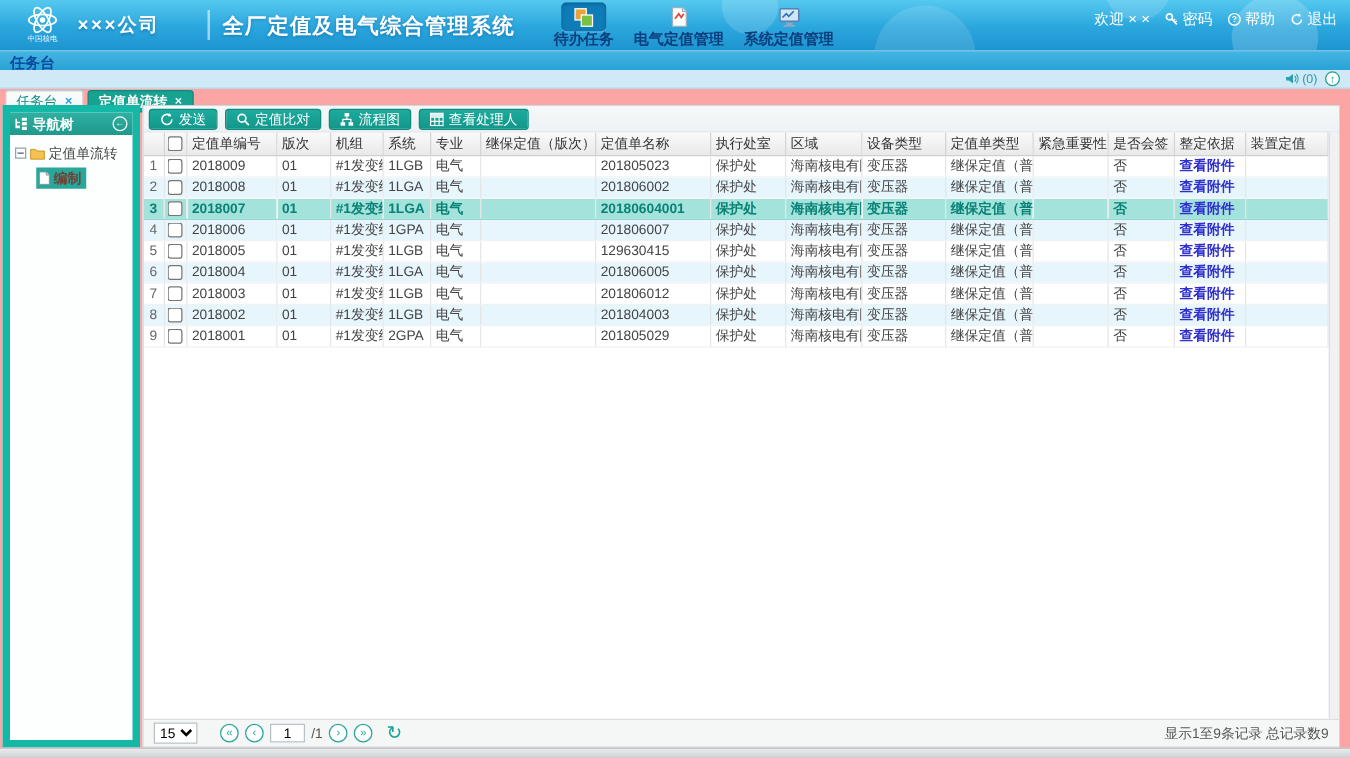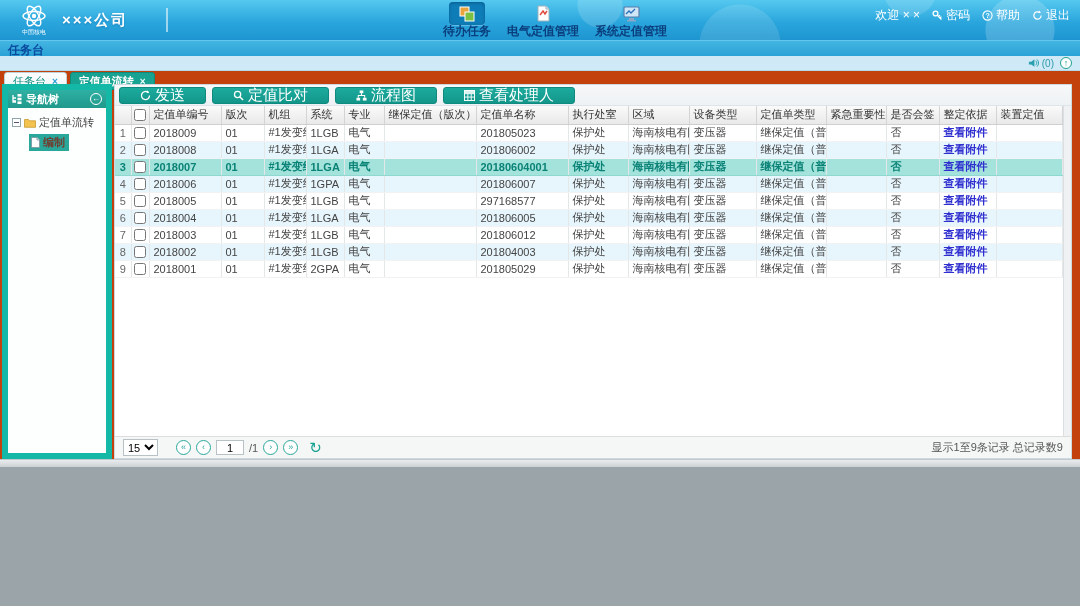--- a/index.html
+++ b/index.html
@@ -1,17 +1,17 @@
 <!DOCTYPE html>
 <html><head>
 <meta charset="utf-8">
 <style>
   * { margin:0; padding:0; box-sizing:border-box; }
   body { font-family:"Liberation Sans", sans-serif; background:#9aa4a9; }
-  .screen { position:relative; width:1080px; height:467px; overflow:hidden; background:#c2410c; margin:0 auto; }
+  .screen { position:relative; width:1080px; height:606px; overflow:hidden; background:#fca5a5; margin:0 auto; }
 
   
   .app-header { position:absolute; top:0; left:0; right:0; height:40px;
     background:linear-gradient(180deg,#55c8ef 0%,#2aa6dd 55%,#1e95d0 100%);
     background-color:#28a3da; overflow:hidden; }
   .app-header::before { content:""; position:absolute; right:-20px; top:-30px; width:620px; height:110px;
     background:
       radial-gradient(circle 34px at 540px 60px, rgba(255,255,255,.18) 0 34px, transparent 35px),
       radial-gradient(circle 26px at 430px 20px, rgba(255,255,255,.14) 0 26px, transparent 27px),
       radial-gradient(circle 40px at 260px 75px, rgba(255,255,255,.12) 0 40px, transparent 41px),
@@ -61,21 +61,21 @@
   .expander::after { content:""; position:absolute; left:1px; right:1px; top:3px; height:1px; background:#557; }
   .tree-child { margin-left:17px; margin-top:4px; display:inline-flex; align-items:center; gap:3px;
     background:#2aa79b; padding:1px 4px 1px 2px; cursor:pointer; }
   .tree-child .lbl { color:#6e4134; font-weight:bold; }
 
   
   .main { position:absolute; left:114px; top:84px; right:8px; bottom:8px; background:#fff; border:1px solid #ccd9df; }
   .toolbar { height:21px; background:linear-gradient(#f6f8f9,#eef2f4); border-bottom:1px solid #dde5e8;
     display:flex; align-items:center; gap:6px; padding:0 4px; }
   .tbtn { height:17px; display:flex; align-items:center; gap:4px; background:linear-gradient(#1cab9e,#13968a);
-    border:1px solid #0f8a7e; border-radius:3px; color:#fff; font-size:15px; padding:0 20px; cursor:pointer; white-space:nowrap; }
+    border:1px solid #0f8a7e; border-radius:3px; color:#fff; font-size:11px; padding:0 8px; cursor:pointer; white-space:nowrap; }
 
   .table-wrap { position:absolute; top:21px; left:0; right:8px; bottom:22px; overflow:hidden; }
   .scrolltrack { position:absolute; top:21px; right:0; width:8px; bottom:22px; background:#f0f1f2; border-left:1px solid #dcdfe1; }
   table { width:100%; border-collapse:collapse; table-layout:fixed; font-size:11px; }
   th { height:18px; background:linear-gradient(#fafafa,#e9e9e9); border-right:1px solid #d4d4d4; border-bottom:1px solid #cfcfcf;
     font-weight:normal; color:#333; text-align:left; padding:0 4px; white-space:nowrap; overflow:hidden; }
   td { height:17px; border-right:1px solid #e4e7e8; border-bottom:1px solid #f0f2f3; padding:0 4px; color:#444;
     white-space:nowrap; overflow:hidden; }
   tr.even td { background:#e7f5fc; }
   tr.selected td { background:#a3e3dc; color:#0a8276; font-weight:bold; border-bottom-color:#8fd8cf; }
@@ -111,20 +111,21 @@
             <ellipse cx="13" cy="13" rx="11" ry="4.5" transform="rotate(60 13 13)"></ellipse>
             <ellipse cx="13" cy="13" rx="11" ry="4.5" transform="rotate(120 13 13)"></ellipse>
           </g>
           <circle cx="13" cy="13" r="2.2" fill="#ffffff"></circle>
         </svg>
       </span>
       <div class="cap">中国核电</div>
     </div>
     <div class="company">×××公司</div>
     <div class="hdr-divider"></div>
+    <div class="app-title">全厂定值及电气综合管理系统</div>
 
     <div class="main-menu">
       <div class="menu-item active">
         <div class="menu-icon-wrap">
           <svg width="17" height="16" viewBox="0 0 17 16">
             <rect x="1" y="1" width="9" height="9" fill="#e8a33d" stroke="#fff" stroke-width="1"></rect>
             <rect x="6" y="6" width="9" height="9" fill="#7ac143" stroke="#fff" stroke-width="1"></rect>
           </svg>
         </div>
         <div class="menu-label">待办任务</div>
@@ -417,21 +418,21 @@
             </tr>
             <tr>
               <td class="cnum">5</td>
               <td class="ccb"><input type="checkbox" style=""></td>
               <td>2018005</td>
               <td>01</td>
               <td>#1发变组</td>
               <td>1LGB</td>
               <td>电气</td>
               <td></td>
-              <td>297168577</td>
+              <td>129630415</td>
               <td>保护处</td>
               <td>海南核电有限公司</td>
               <td>变压器</td>
               <td>继保定值（普通）</td>
               <td></td>
               <td>否</td>
               <td><span class="link">查看附件</span></td>
               <td></td>
             </tr>
             <tr class="even">

